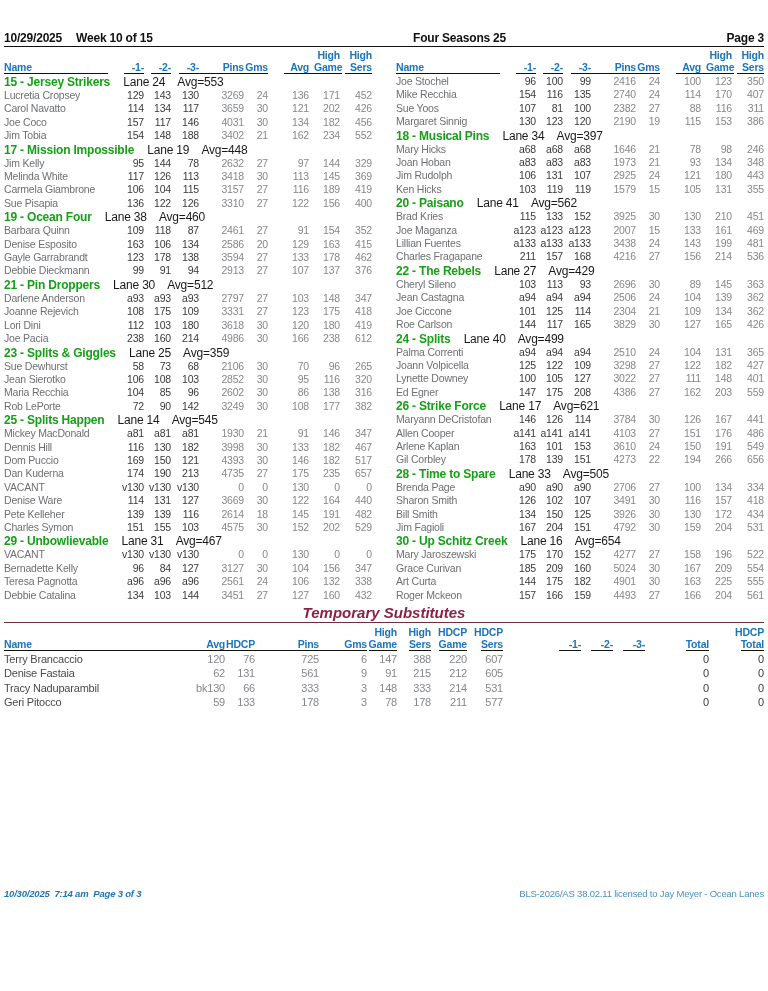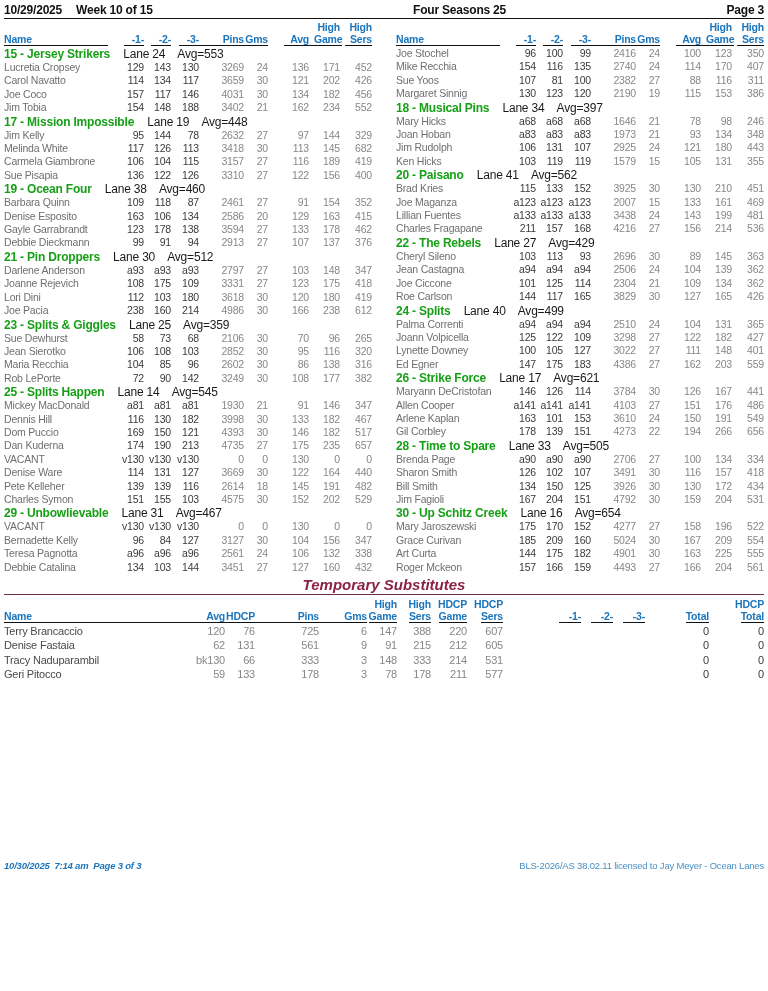--- a/index.html
+++ b/index.html
@@ -1,17 +1,17 @@
 <!DOCTYPE html>
 <html><head>
 <meta charset="utf-8">
 <style>
   html,body{margin:0;padding:0;background:#fff;}
   body{width:768px;height:991px;overflow:hidden;font-family:"Liberation Sans",sans-serif;letter-spacing:-0.2px;}
-  .page{display:flex;flex-direction:column;height:876px;padding:0 4px;box-sizing:border-box;}
+  .page{display:flex;flex-direction:column;height:876px;padding:0 4px;box-sizing:border-box;margin-top:28px;}
 
   
   .topbar{display:flex;align-items:baseline;font-size:12px;font-weight:700;color:#111;
           padding:3px 0 1px;border-bottom:1.6px solid #111;}
   .topbar .left{display:flex;gap:14px;white-space:nowrap;}
   .topbar .center{flex:1;text-align:center;white-space:nowrap;padding-left:40px;}
   .topbar .right{white-space:nowrap;}
 
   
   .halves{display:flex;gap:24px;margin-top:2px;}
@@ -164,21 +164,21 @@
   </div>
             <div class="mrow prow">
     <div class="c pname">Melinda White</div>
     <div class="c num game">117</div>
     <div class="c num game">126</div>
     <div class="c num game">113</div>
     <div class="c num gray">3418</div>
     <div class="c num gray">30</div>
     <div class="c num gray">113</div>
     <div class="c num gray">145</div>
-    <div class="c num gray">682</div>
+    <div class="c num gray">369</div>
   </div>
             <div class="mrow prow">
     <div class="c pname">Carmela Giambrone</div>
     <div class="c num game">106</div>
     <div class="c num game">104</div>
     <div class="c num game">115</div>
     <div class="c num gray">3157</div>
     <div class="c num gray">27</div>
     <div class="c num gray">116</div>
     <div class="c num gray">189</div>
@@ -767,21 +767,21 @@
     <div class="c num gray">3022</div>
     <div class="c num gray">27</div>
     <div class="c num gray">111</div>
     <div class="c num gray">148</div>
     <div class="c num gray">401</div>
   </div>
             <div class="mrow prow">
     <div class="c pname">Ed Egner</div>
     <div class="c num game">147</div>
     <div class="c num game">175</div>
-    <div class="c num game">183</div>
+    <div class="c num game">208</div>
     <div class="c num gray">4386</div>
     <div class="c num gray">27</div>
     <div class="c num gray">162</div>
     <div class="c num gray">203</div>
     <div class="c num gray">559</div>
   </div>
           </div>
   </div>
         <div class="team">
     <div class="team-head">

